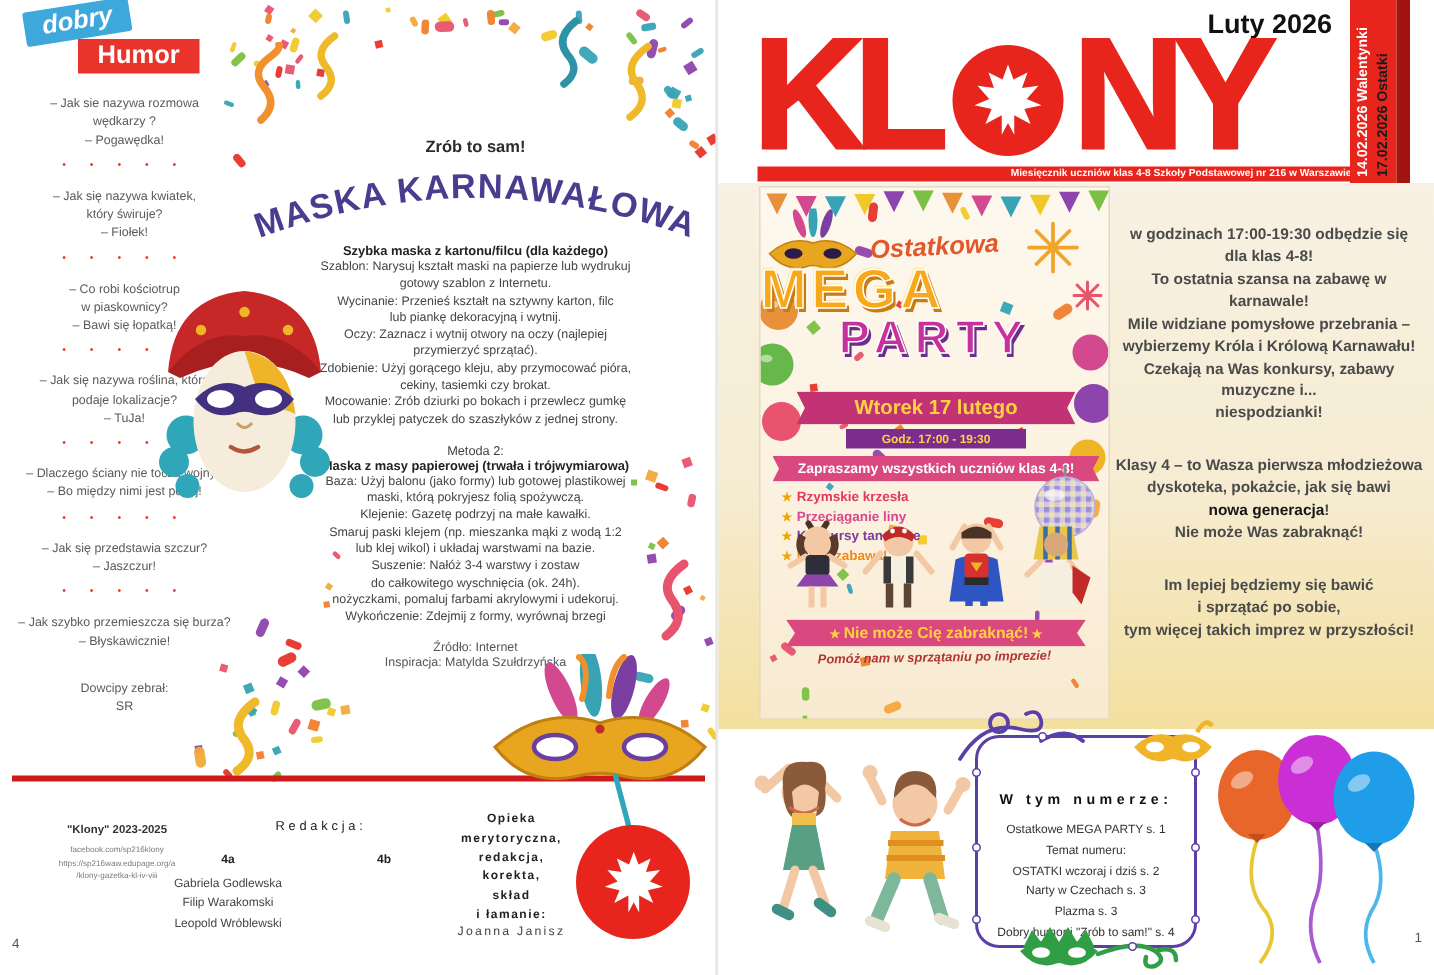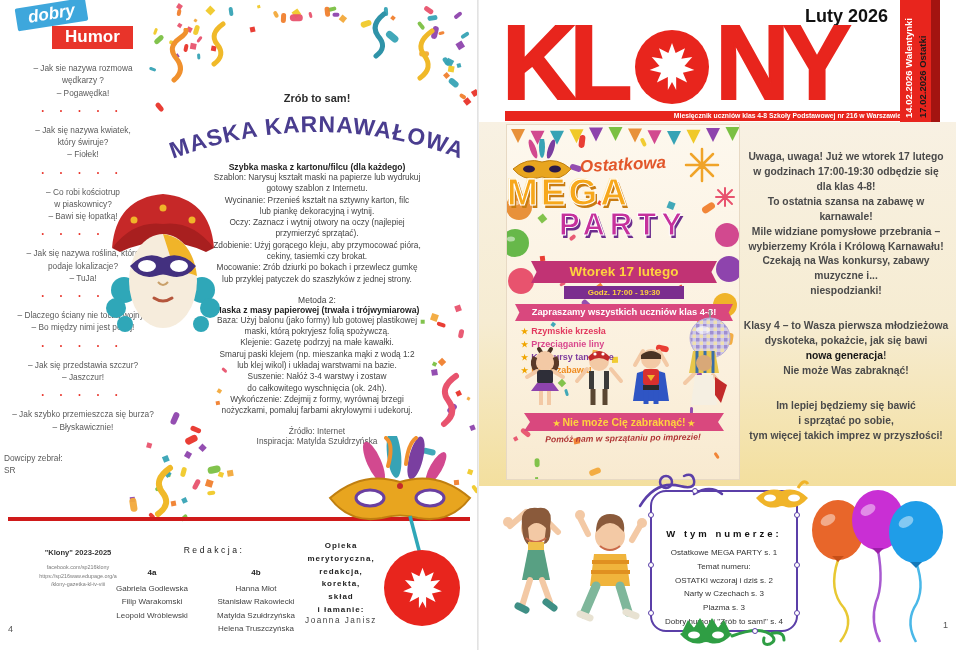--- a/index.html
+++ b/index.html
@@ -11,21 +11,21 @@
   #page-right{position:absolute;left:478px;top:0;width:478px;height:650px;background:#fff;}
   #fold{position:absolute;left:477px;top:0;width:2px;height:650px;background:linear-gradient(90deg,#ddd,#f2f2f2);}
   
   .badge-dobry{position:absolute;left:16px;top:3px;background:#3ea7dc;color:#fff;
     font-weight:bold;font-style:italic;font-size:17px;padding:1px 12px 2px;transform:rotate(-9deg);border-radius:2px;}
   .badge-humor{position:absolute;left:52px;top:26px;background:#e8342a;color:#fff;
     font-weight:bold;font-size:17px;padding:1px 13px 2px;}
   #jokes{position:absolute;left:4px;top:62px;width:158px;text-align:center;}
   .joke{font-size:8.3px;line-height:1.48;color:#5a5a5a;white-space:pre-line;margin-bottom:8px;}
   .joke-sep{color:#e8342a;font-size:7px;letter-spacing:7px;margin:2px 0 10px;}
-  #jokes-credit{position:absolute;left:4px;top:452px;width:158px;text-align:left;
+  #jokes-credit{position:absolute;left:4px;top:452px;width:158px;text-align:center;
     font-size:8.3px;line-height:1.5;color:#5a5a5a;white-space:pre-line;}
   
   #diy{position:absolute;left:163px;top:92px;width:308px;text-align:center;}
   .diy-kicker{font-size:11px;font-weight:bold;color:#2c2c2c;}
   .arch-svg{display:block;margin:0 auto;}
   .m-title{font-size:8.5px;color:#3f3f3f;margin-top:6px;}
   .m-sub{font-size:8.6px;font-weight:bold;color:#222;}
   .m-lines div{font-size:8.3px;line-height:1.36;color:#444;}
   .diy-src{font-size:8.3px;color:#555;margin-top:10px;}
   .diy-insp{font-size:8.3px;color:#555;}
@@ -310,22 +310,22 @@
       <div class="m-title" style="margin-top:10px">Metoda 2:</div>
       <div class="m-sub">Maska z masy papierowej (trwała i trójwymiarowa)</div>
       <div class="m-lines">
           <div>Baza: Użyj balonu (jako formy) lub gotowej plastikowej</div>
           <div>maski, którą pokryjesz folią spożywczą.</div>
           <div>Klejenie: Gazetę podrzyj na małe kawałki.</div>
           <div>Smaruj paski klejem (np. mieszanka mąki z wodą 1:2</div>
           <div>lub klej wikol) i układaj warstwami na bazie.</div>
           <div>Suszenie: Nałóż 3-4 warstwy i zostaw</div>
           <div>do całkowitego wyschnięcia (ok. 24h).</div>
+          <div>nożyczkami, pomaluj farbami akrylowymi i udekoruj.</div>
           <div>Wykończenie: Zdejmij z formy, wyrównaj brzegi</div>
-          <div>nożyczkami, pomaluj farbami akrylowymi i udekoruj.</div>
         </div>
       <div class="diy-src">Źródło: Internet</div>
       <div class="diy-insp">Inspiracja: Matylda Szułdrzyńska</div>
     </div>
 
     <svg class="abs deco" style="left:94px;top:186px" width="138" height="150" viewBox="0 0 138 150">
       <path d="M18 62 Q22 12 69 8 Q116 12 120 62 Q96 40 69 44 Q42 40 18 62 Z" fill="#c62828"></path>
       <path d="M18 62 Q40 34 69 38 Q98 34 120 62 L112 66 Q69 46 26 66 Z" fill="#a81f1f"></path>
       <circle cx="40" cy="34" r="3.5" fill="#f0b429"></circle>
         <circle cx="69" cy="22" r="3.5" fill="#f0b429"></circle>
@@ -376,26 +376,20 @@
     <div class="red-col" id="col4a">
       <div class="col-title">4a</div>
       <div>
           <div>Gabriela Godlewska</div>
           <div>Filip Warakomski</div>
           <div>Leopold Wróblewski</div>
         </div>
     </div>
     <div class="red-col" id="col4b">
       <div class="col-title">4b</div>
-      <div>
-          <div>Hanna Młot</div>
-          <div>Stanisław Rakowiecki</div>
-          <div>Matylda Szułdrzyńska</div>
-          <div>Helena Truszczyńska</div>
-        </div>
     </div>
     <div id="opieka">Opieka
 merytoryczna,
 redakcja,
 korekta,
 skład
 i łamanie:</div>
     <div id="opieka-name">Joanna Janisz</div>
     <div class="pageno" id="pageno-left">4</div>
   </div>
@@ -559,21 +553,20 @@
           <path d="M178 32 L196 32 L200 62 L174 62 Z" fill="#f5efe2"></path>
           <path d="M198 34 L210 42 L204 60 L198 52 Z" fill="#c22a2a"></path>
         </g>
       </svg>
       <div class="ribbon" id="ribbon-final">Nie może Cię zabraknąć!</div>
       <div id="poster-cleanup">Pomóż nam w sprzątaniu po imprezie!</div>
     </div>
 
     <div id="announcement">
       <div class="para">
-          <div>Uwaga, uwaga! Już we wtorek 17 lutego</div>
           <div>w godzinach 17:00-19:30 odbędzie się</div>
           <div>dla klas 4-8!</div>
           <div>To ostatnia szansa na zabawę w karnawale!</div>
           <div>Mile widziane pomysłowe przebrania –</div>
           <div>wybierzemy Króla i Królową Karnawału!</div>
           <div>Czekają na Was konkursy, zabawy muzyczne i...</div>
           <div>niespodzianki!</div>
         </div>
       <div class="para">
           <div>Klasy 4 – to Wasza pierwsza młodzieżowa</div>

